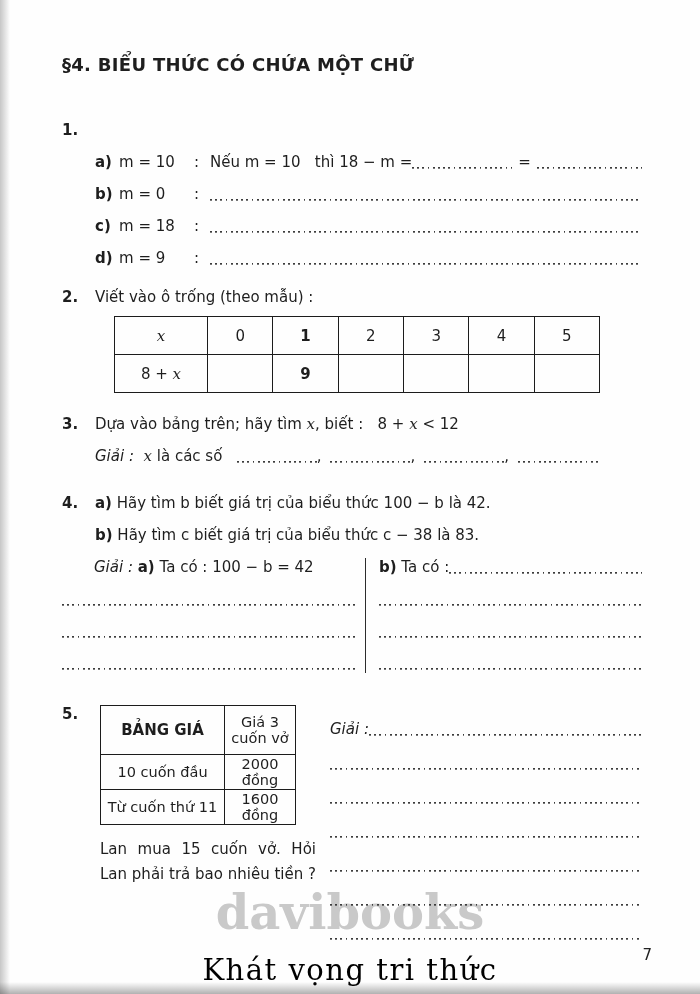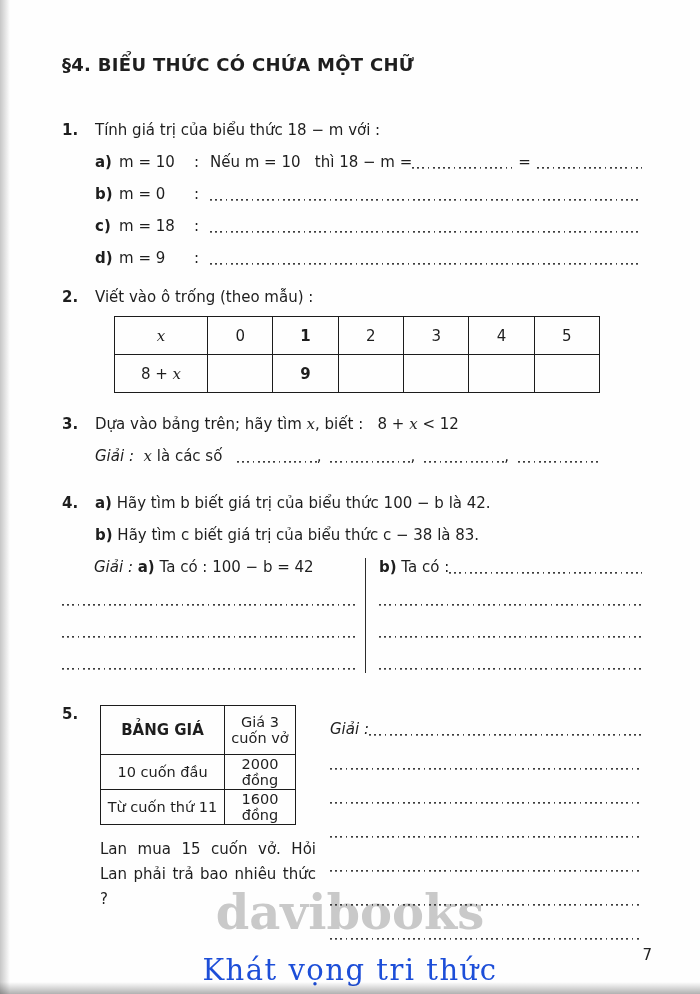--- a/index.html
+++ b/index.html
@@ -62,41 +62,40 @@
   .t5 .drow td{height:32px;margin-top:24px;}
   .t5 .hl{font-weight:bold;font-size:15px;}
   .cap{margin:12px 0 0 38px;width:216px;line-height:25px;}
   .capline{text-align:justify;text-align-last:justify;}
   .q5-right{flex:1;padding-left:14px;}
   .srow{height:34px;display:flex;align-items:flex-end;line-height:19px;}
 
   .wm{position:absolute;left:0;right:0;text-align:center;z-index:0;pointer-events:none;
       font-family:"DejaVu Serif","Liberation Serif",serif;}
   .wm-brand{top:888px;position:absolute;width:100%;font-size:48px;font-weight:bold;color:#bcbcbc;opacity:.8;line-height:1;}
-  .wm-slogan{top:956px;position:absolute;width:100%;font-size:29px;color:#1d4ed8;letter-spacing:1.5px;line-height:1;}
+  .wm-slogan{top:956px;position:absolute;width:100%;font-size:29px;color:#000000;letter-spacing:1.5px;line-height:1;}
   .pagenum{position:absolute;right:48px;bottom:30px;z-index:2;font-size:15px;color:#222;}
 </style>
 </head>
 <body>
 
 <div class="sheet">
 
   <div class="wm">
     <div class="wm-brand">davibooks</div>
     <div class="wm-slogan">Khát vọng tri thức</div>
   </div>
 
   <div class="content">
 
     <h1 class="title">§4. BIỂU THỨC CÓ CHỨA MỘT CHỮ</h1>
 
     <section class="q1">
       <div class="qrow">
         <span class="qnum">1.</span>
-        <span class="pre">Tính giá trị của biểu thức 18 − m với :</span>
       </div>
 
       <div class="qrow subrow">
         <span class="lbl">a)</span>
         <span class="given pre">m = 10</span>
         <span class="colon">:</span>
         <span class="pre">Nếu m = 10   thì 18 − m =</span>
         <span class="dots dinline" style="width:100px"></span>
         <span class="eqsp">=</span>
         <span class="dots grow"></span>
@@ -230,21 +229,21 @@
             </tr>
             <tr class="drow">
               <td class="cl">Từ cuốn thứ 11</td>
               <td>1600 đồng</td>
             </tr>
           </tbody>
             </table>
         </div>
         <div class="cap">
           <div class="capline">Lan mua 15 cuốn vở. Hỏi</div>
-          <div class="capline">Lan phải trả bao nhiêu thức ?</div>
+          <div class="capline">Lan phải trả bao nhiêu tiền ?</div>
         </div>
       </div>
 
       <div class="q5-right">
         <div class="srow">
           <span class="it pre">Giải :</span>
           <span class="dots grow"></span>
         </div>
         <div class="srow">
             <span class="dots grow"></span>

